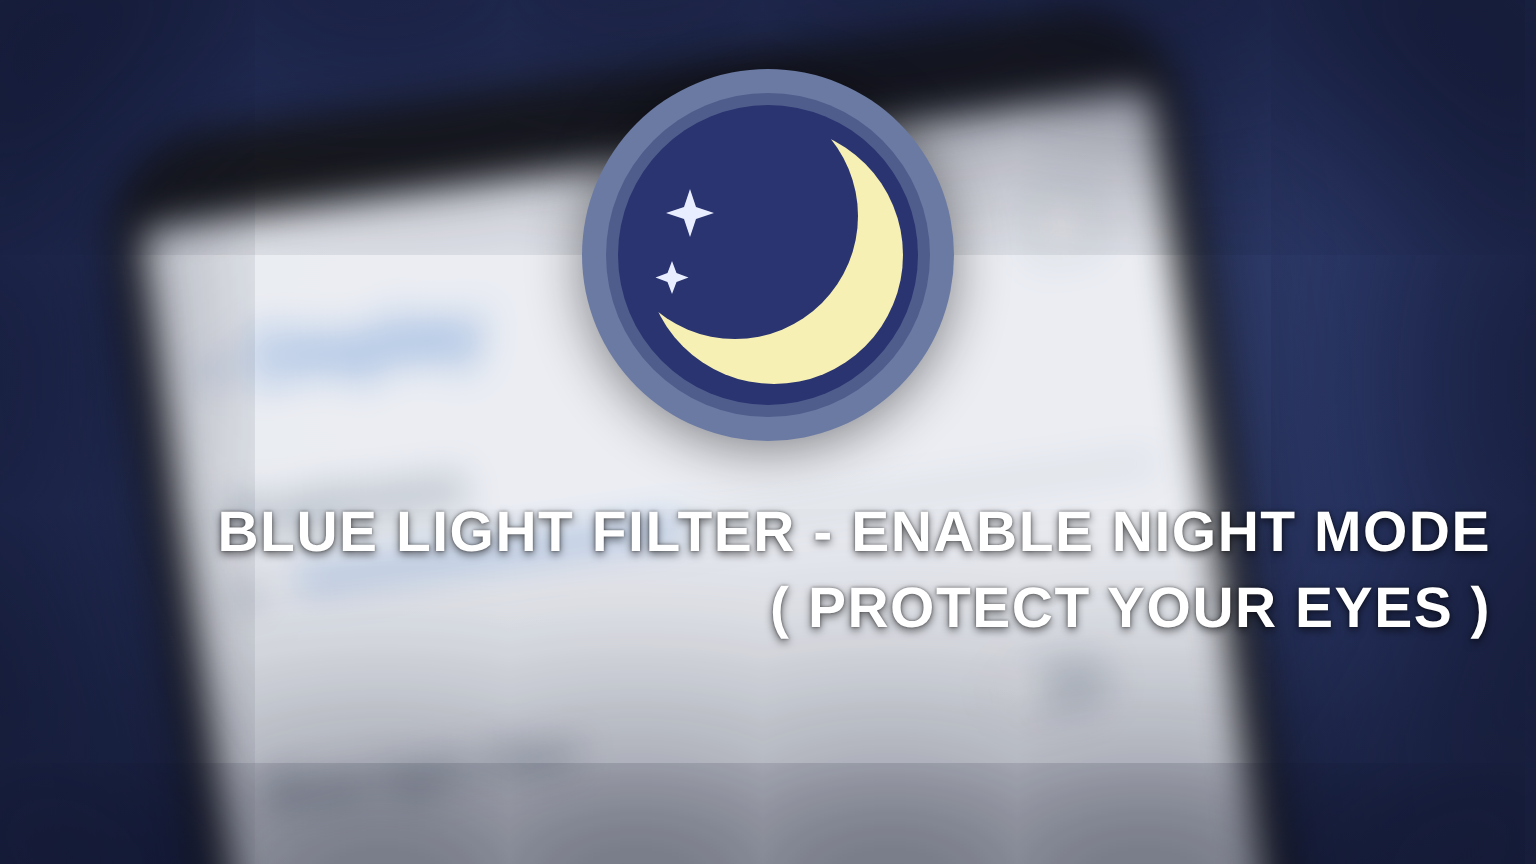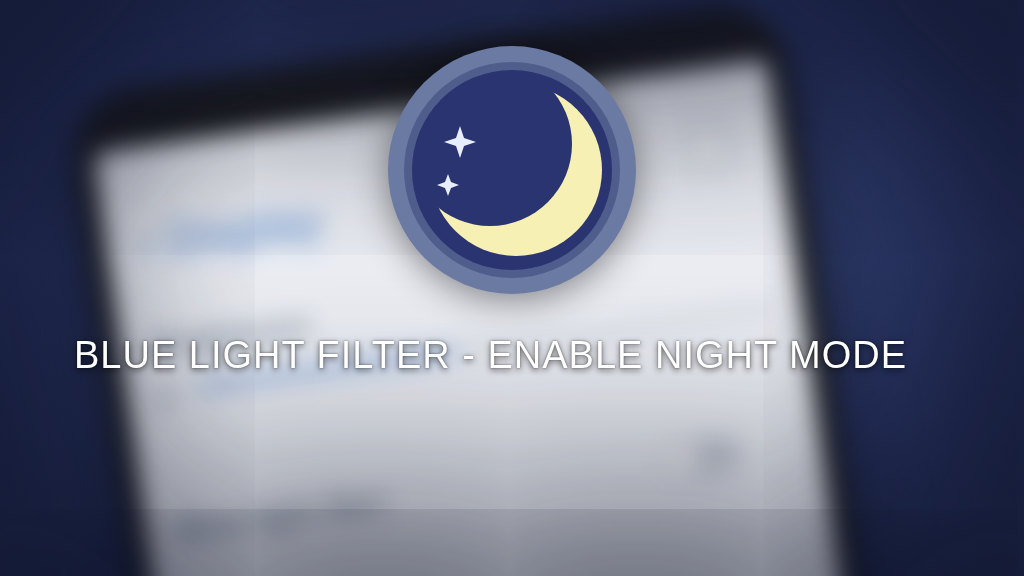--- a/index.html
+++ b/index.html
@@ -61,30 +61,29 @@
     transform: translateX(-50%);
     width: 260px; height: 260px;
   }
   .icon-wrap svg { width: 100%; height: 100%; display: block; filter: drop-shadow(0 6px 18px rgba(0,0,0,0.45)); }
 
   
   .headline {
     position: absolute;
     left: 0; right: 0;
     top: 330px;
-    text-align: left;
+    text-align: right;
     color: #ffffff;
     font-size: 38px;
-    font-weight: 400;
+    font-weight: 700;
     letter-spacing: 1px;
     line-height: 1.35;
     text-shadow: 0 2px 6px rgba(0,0,0,0.6), 0 0 2px rgba(0,0,0,0.5);
     text-transform: uppercase;
     padding: 0 30px;
-    margin-left: 44px;
   }
   .headline .line { display: block; }
 </style>
 </head>
 <body>
 
 <div class="stage">
 
   <div class="phone">
     <div class="phone-body"></div>
@@ -129,15 +128,16 @@
 
       <g fill="#e8eeff">
         <polygon points="78,86 82,98 94,102 82,106 78,118 74,106 62,102 74,98"></polygon>
         <polygon points="66,134 69,142 77,145 69,148 66,156 63,148 55,145 63,142"></polygon>
       </g>
     </svg>
   </div>
 
   <div class="headline">
     <span class="line">BLUE LIGHT FILTER - ENABLE NIGHT MODE</span>
+    <span class="line">( PROTECT YOUR EYES )</span>
   </div>
 
 </div>
 
 </body></html>

